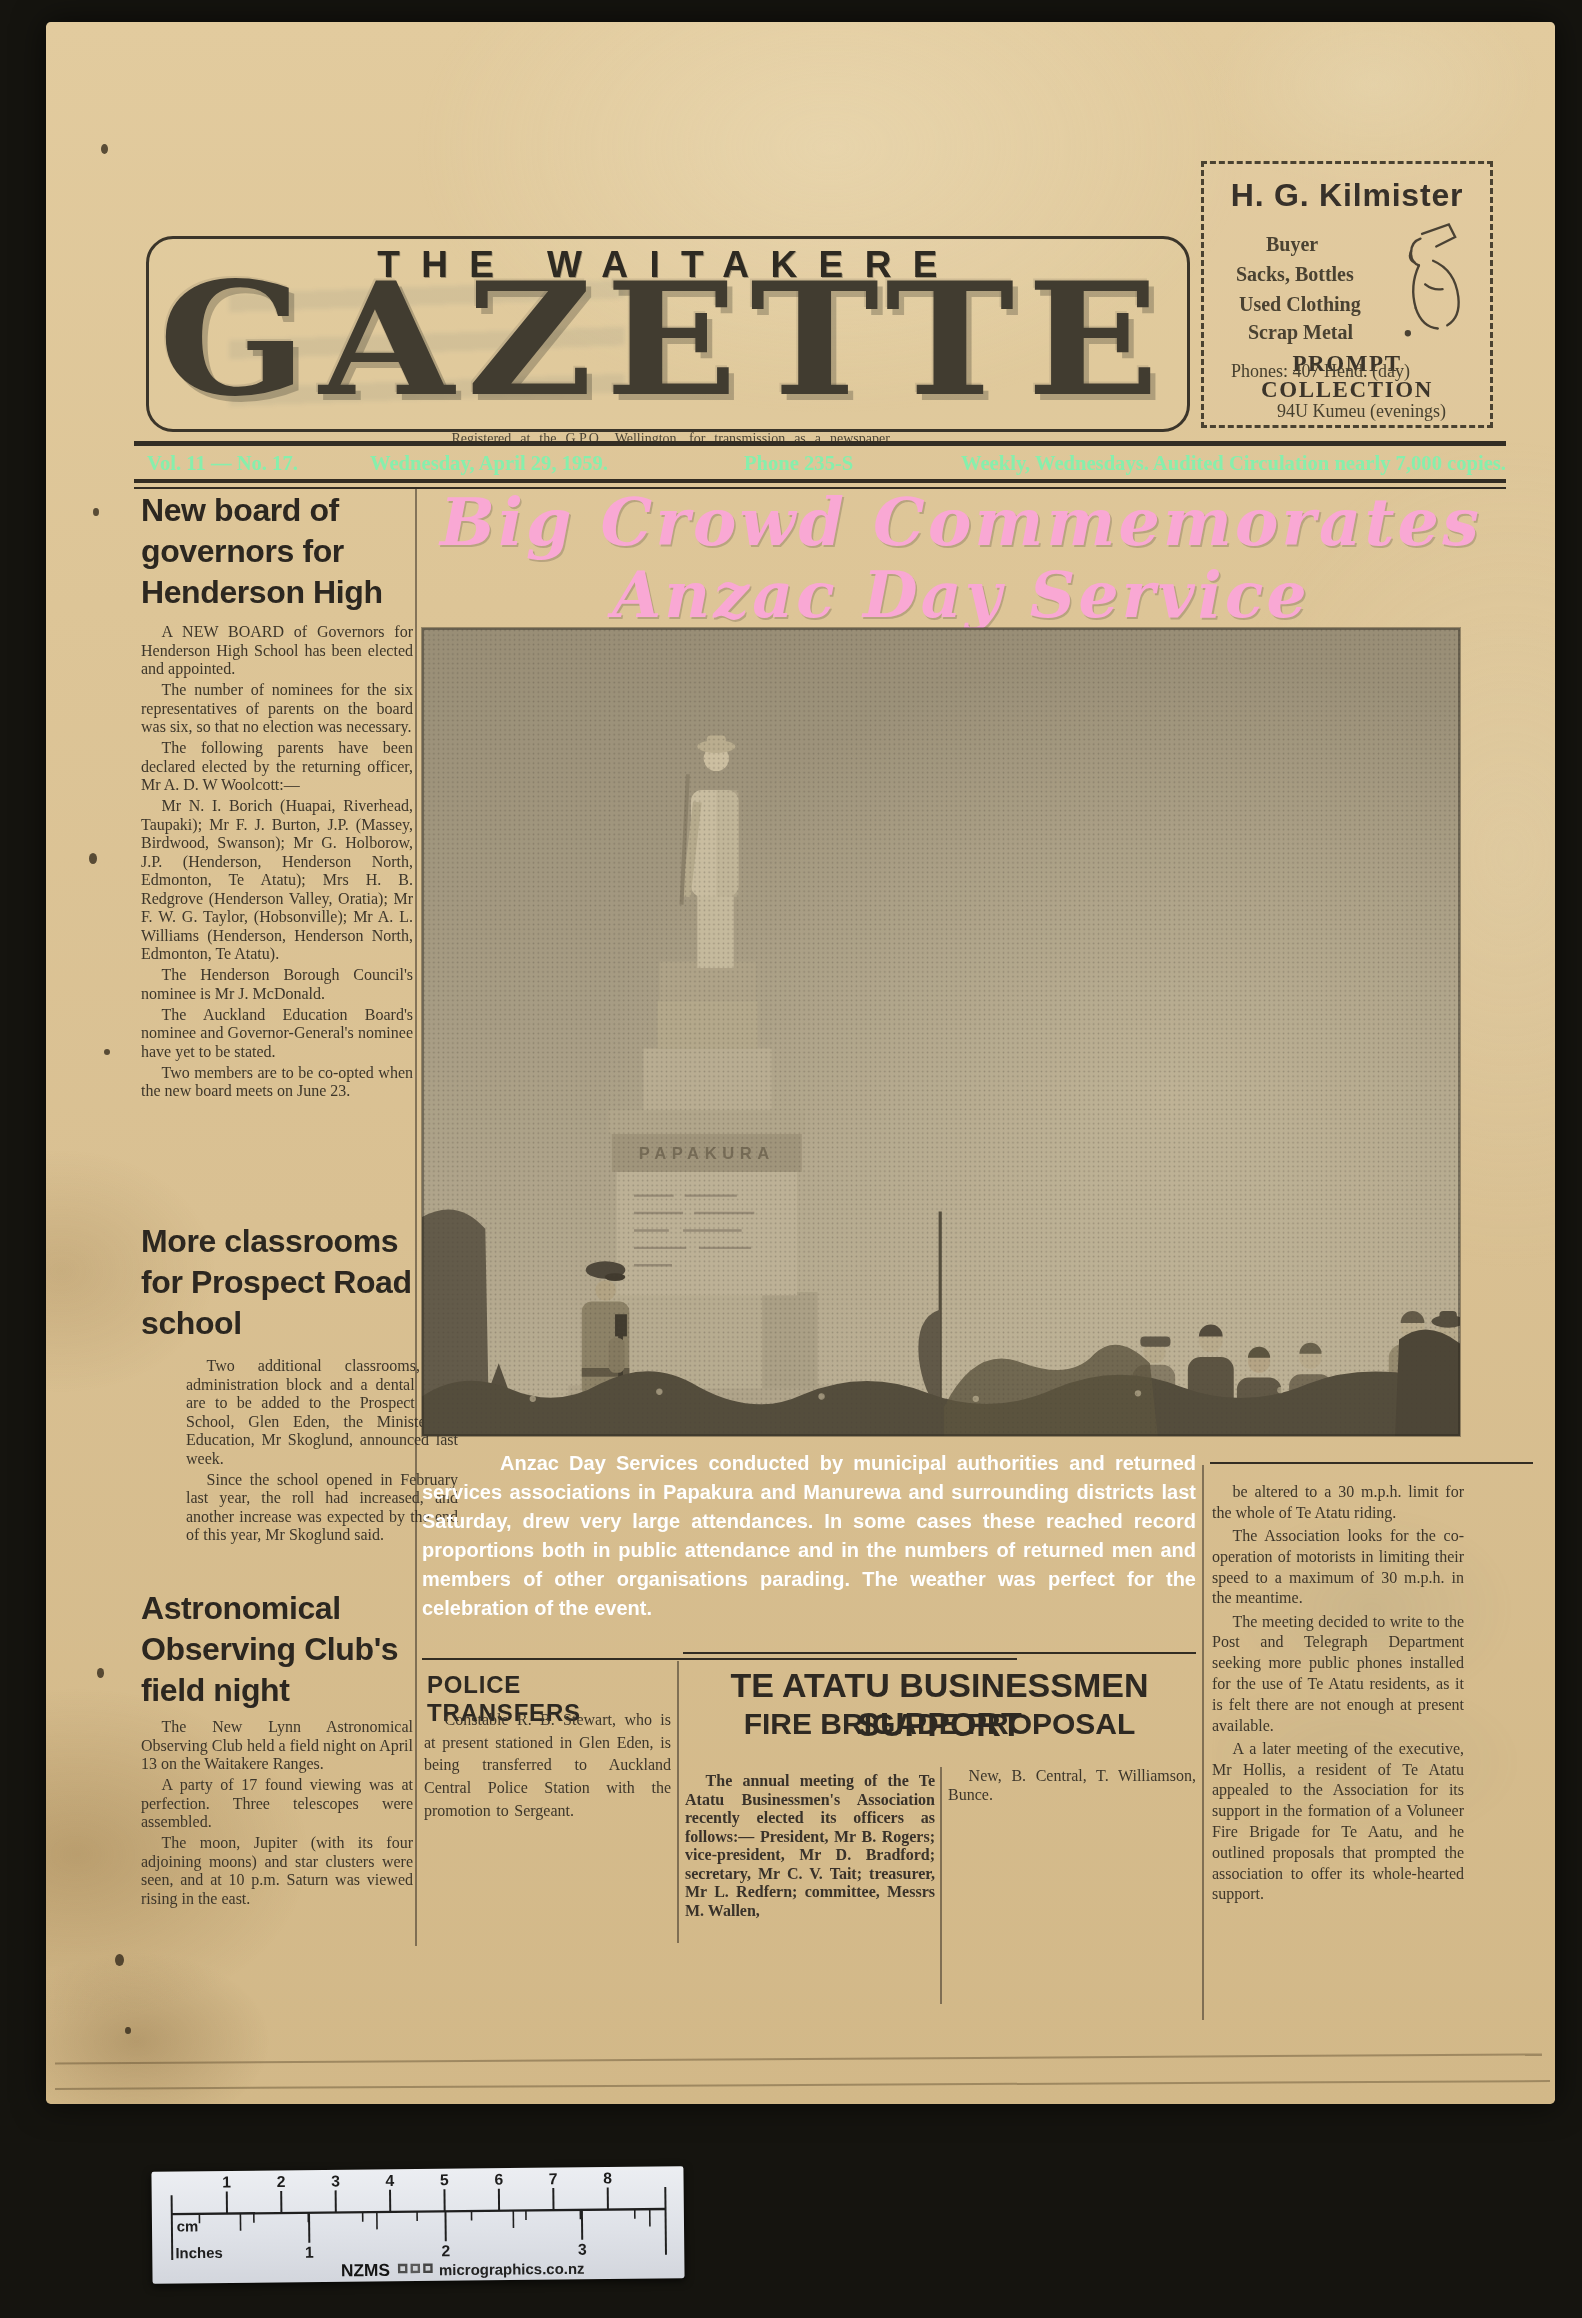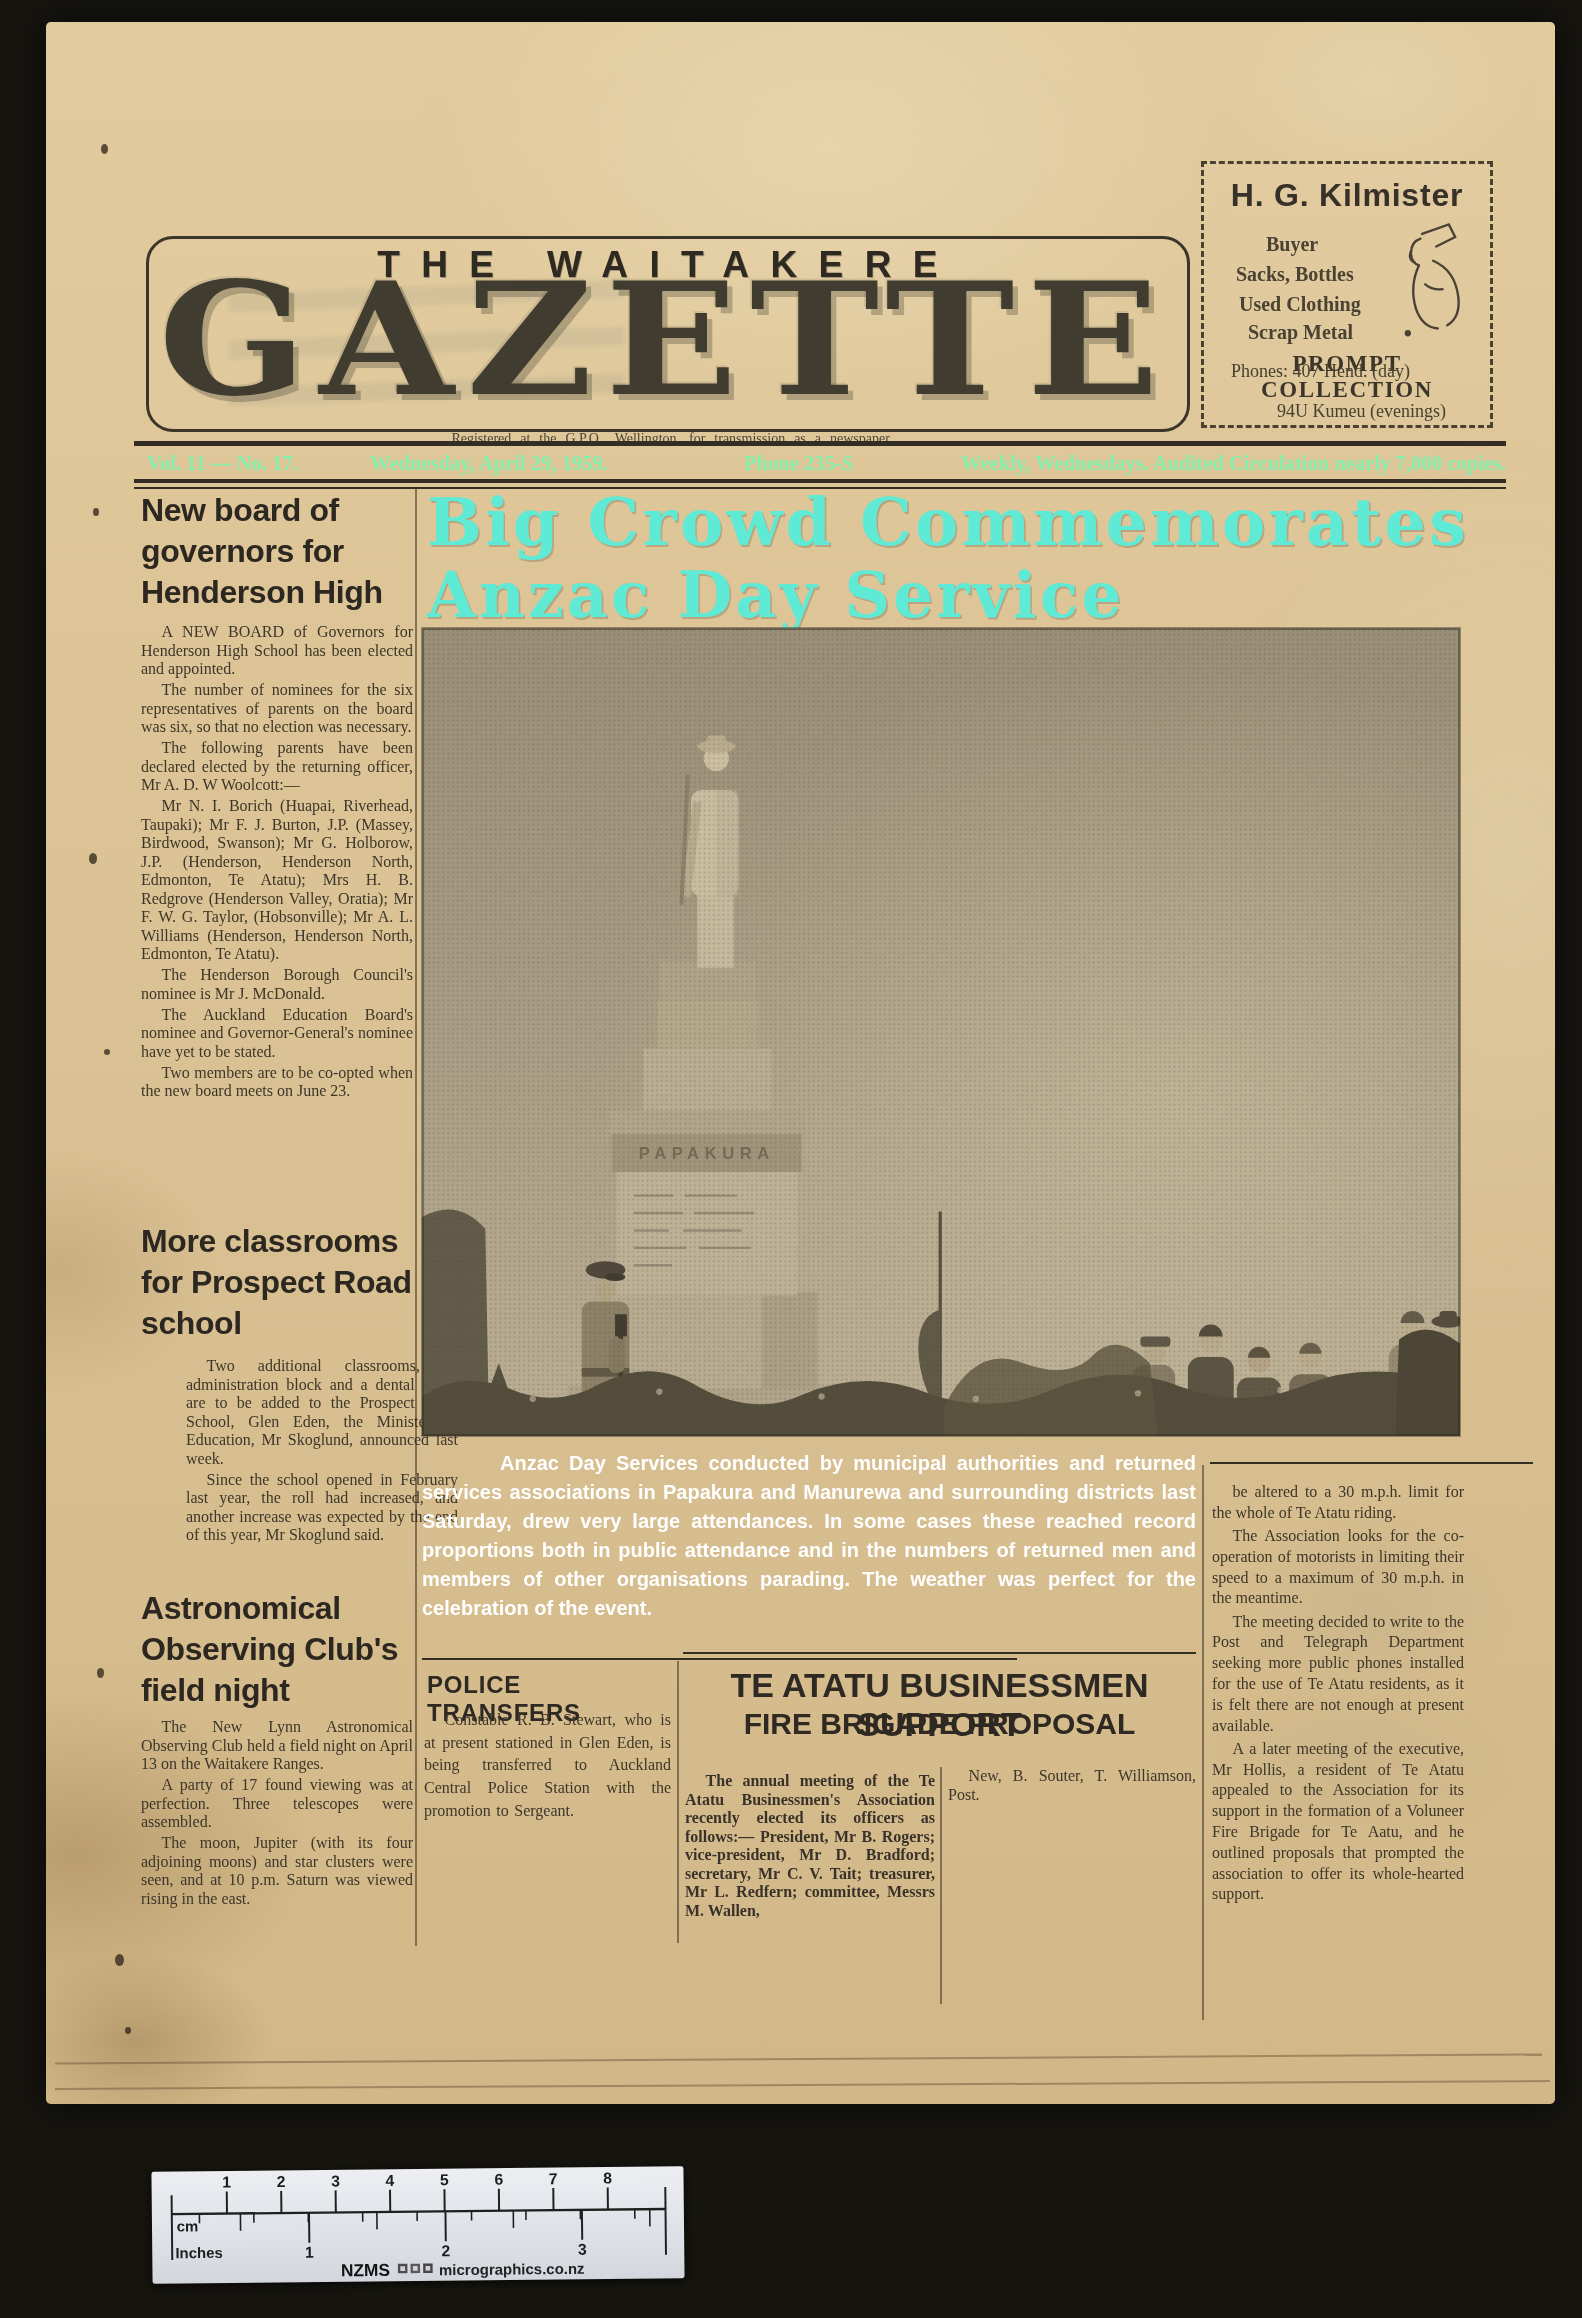--- a/index.html
+++ b/index.html
@@ -57,22 +57,22 @@
   .ad-title{font-family:"Liberation Sans",sans-serif;font-weight:700;font-size:32px;color:#37312a;text-align:center;letter-spacing:0.8px;}
   .ad-line{font-size:20px;font-weight:700;color:#4a4232;line-height:1.55;}
   .ad-prompt{font-weight:700;font-size:23px;color:#3c352a;text-align:center;letter-spacing:1.6px;}
   .ad-phone{font-size:18px;color:#46402f;}
   
   .colhead{
     font-family:"Liberation Sans",sans-serif;font-weight:700;
     font-size:32px;line-height:1.28;letter-spacing:-0.4px;color:#2c2720;
   }
   .mainhead{
-    font-family:"DejaVu Serif",serif;font-weight:700;
-    color:#5eead4;text-align:left;letter-spacing:3.2px;
+    font-family:"DejaVu Serif",serif;font-style:italic;font-weight:700;
+    color:#f9a8d4;text-align:center;letter-spacing:3.2px;
     text-shadow:1.6px 1.6px 0 rgba(54,50,42,.22);
   }
   .subhead{
     font-family:"Liberation Sans",sans-serif;font-weight:700;color:#2e2922;
   }
   
   .bodycol{font-family:"Liberation Serif",serif;font-size:16px;line-height:1.16;color:#3d362a;text-align:justify;}
   .bodycol p{margin:0 0 2.4px 0;text-indent:20.6px;}
   .loose{line-height:1.42;word-spacing:1.6px;}
   .boldish{font-weight:700;color:#39322a;}
@@ -338,21 +338,21 @@
 <div class="abs vrule" style="left:677px;top:1661px;height:282px;"></div>
 
 <div class="abs rule" style="left:683px;top:1652px;width:513px;height:2.4px;"></div>
 <div class="abs subhead" style="left:683px;top:1666px;width:513px;font-size:34px;text-align:center;">TE ATATU BUSINESSMEN SUPPORT</div>
 <div class="abs subhead" style="left:683px;top:1707px;width:513px;font-size:30px;text-align:center;">FIRE BRIGADE PROPOSAL</div>
 <div class="abs bodycol boldish" style="left:685px;top:1772px;width:250px;">
   <p>The annual meeting of the Te Atatu Businessmen's Association recently elected its officers as follows:—  President, Mr B. Rogers; vice-president, Mr D. Bradford; secretary, Mr C. V. Tait; treasurer, Mr L. Redfern; committee, Messrs M. Wallen,</p>
 </div>
 <div class="abs vrule" style="left:940px;top:1767px;height:237px;"></div>
 <div class="abs bodycol" style="left:948px;top:1767px;width:248px;">
-  <p>New, B. Souter, T. Williamson, Post.</p>
+  <p>New, B. Central, T. Williamson, Bunce.</p>
 </div>
 
 <div class="abs vrule" style="left:1202px;top:1465px;height:555px;"></div>
 <div class="abs rule" style="left:1210px;top:1462px;width:323px;height:2.4px;"></div>
 <div class="abs bodycol" style="left:1212px;top:1482px;width:252px;line-height:1.3;">
   <p>be altered to a 30 m.p.h. limit for the whole of Te Atatu riding.</p>
   <p>The Association looks for the co-operation of motorists in limiting their speed to a maximum of 30 m.p.h. in the meantime.</p>
   <p>The meeting decided to write to the Post and Telegraph Department seeking more public phones installed for the use of Te Atatu residents, as it is felt there are not enough at present available.</p>
   <p>A a later meeting of the executive, Mr Hollis, a resident of Te Atatu appealed to the Association for its support in the formation of a Voluneer Fire Brigade for Te Aatu, and he outlined proposals that prompted the association to offer its whole-hearted support.</p>
 </div>

